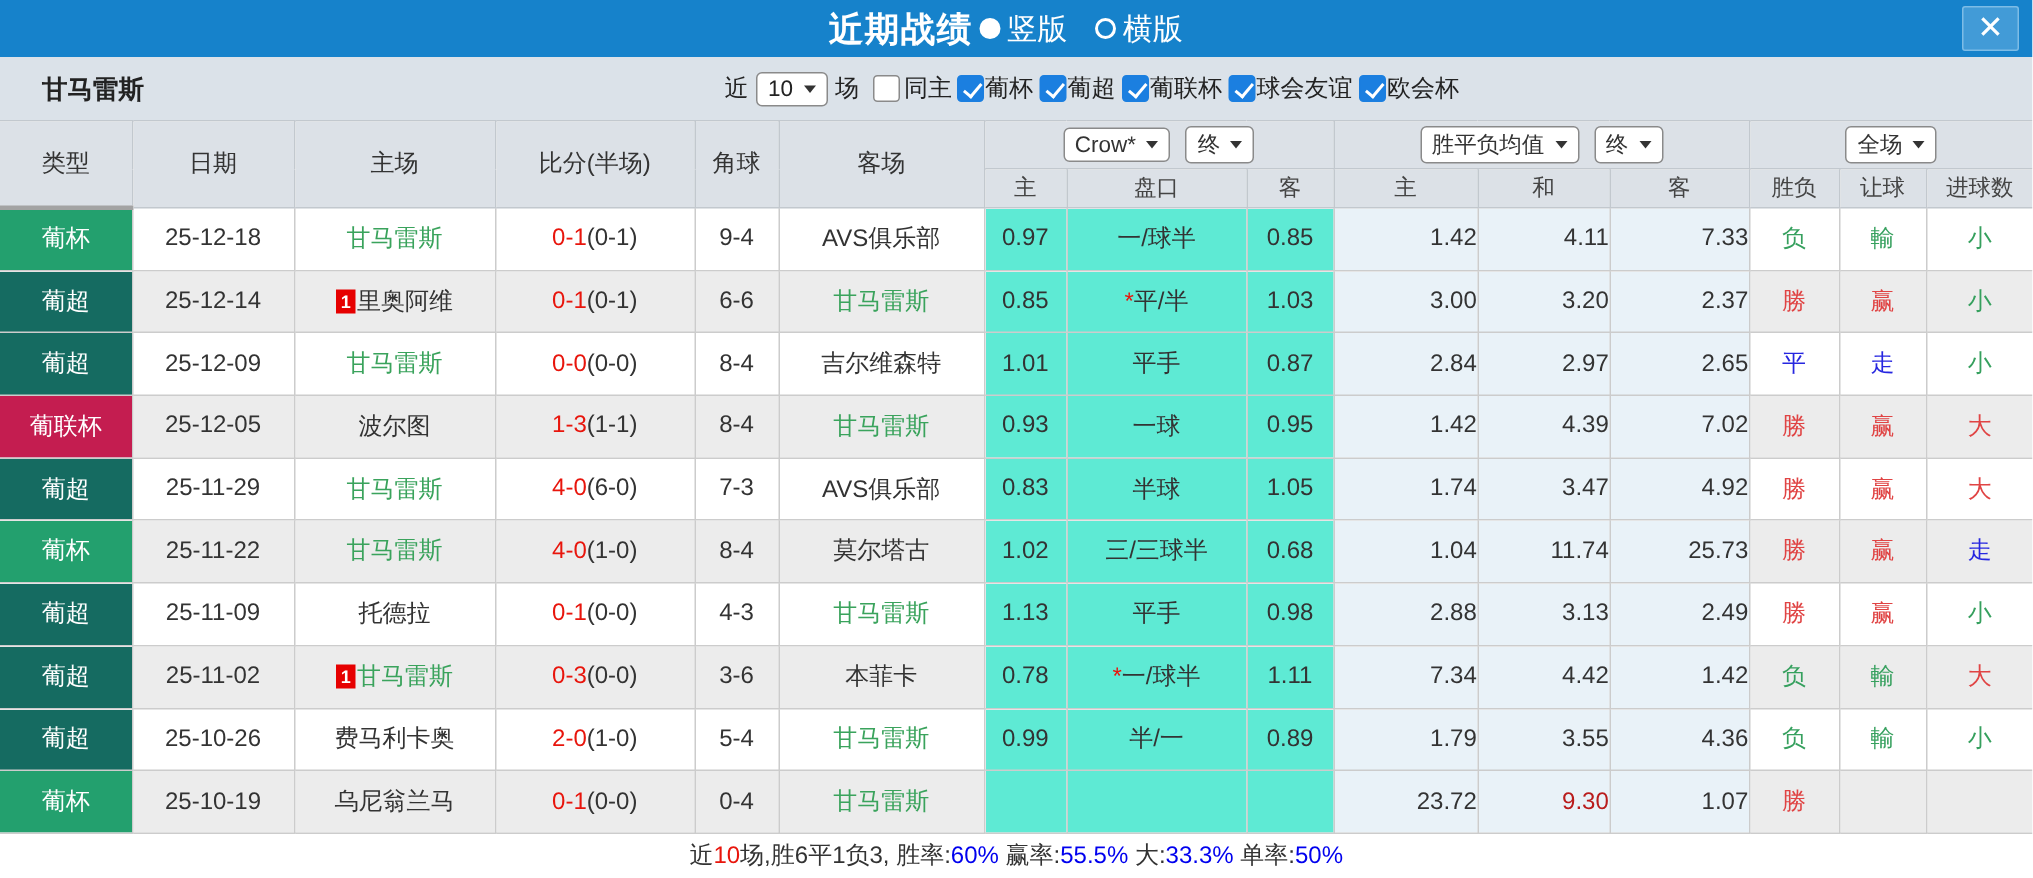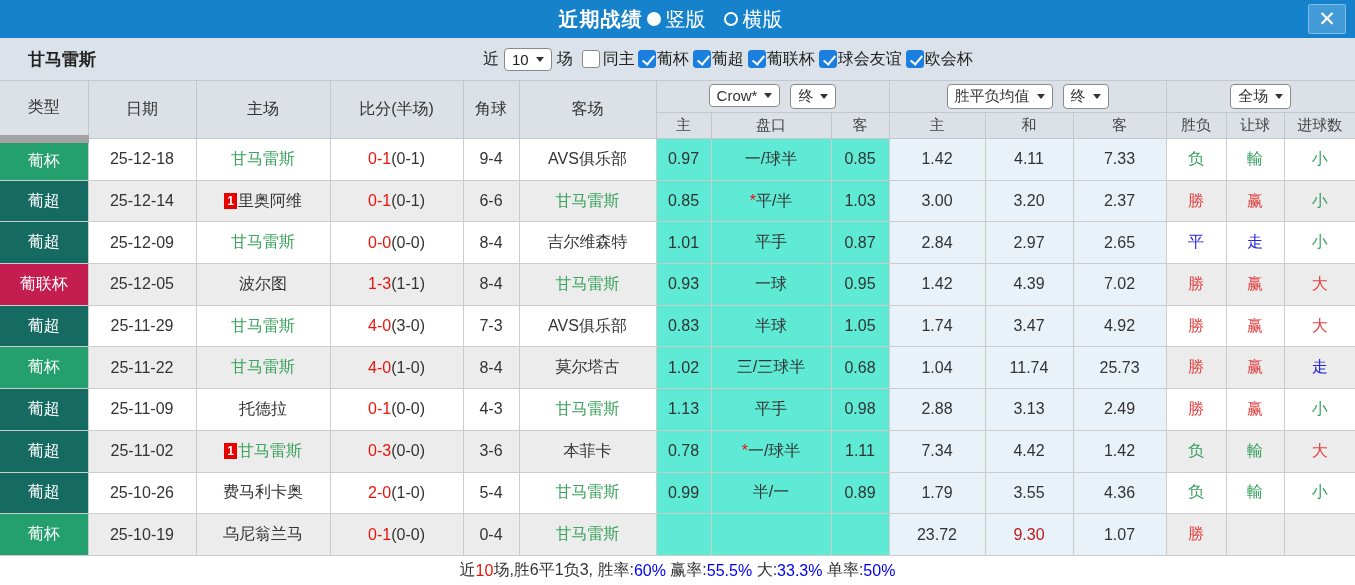--- a/index.html
+++ b/index.html
@@ -8,21 +8,21 @@
     width:1355px; height:585px; overflow:hidden; background:#fff;
     font-family:"Liberation Sans","DejaVu Sans",sans-serif; color:#333;
     position:relative;
   }
 
   
   .topbar {
     height:38px; background:#1682cb; display:flex; align-items:center; justify-content:center;
     position:relative;
   }
-  .topbar-title { color:#fff; font-weight:bold; font-size:20px; letter-spacing:1px; }
+  .topbar-title { color:#fff; font-weight:bold; font-size:23px; letter-spacing:1px; }
   .radio-group { display:flex; align-items:center; color:#fff; font-size:20px; }
   .radio {
     width:14px; height:14px; border-radius:50%; border:2px solid #fff; background:transparent;
     display:inline-block; margin:0 5px 0 4px; cursor:pointer;
   }
   .radio.checked { background:#fff; }
   .radio + .radio-label { margin-right:14px; }
   .close-btn {
     position:absolute; right:9px; top:4px; width:38px; height:30px;
     background:#429bd7; border:1px solid #7dbce6; border-radius:2px;
@@ -56,41 +56,41 @@
   .cb-item { display:flex; align-items:center; margin-right:1px; }
   .cb-item .checkbox { margin-right:1px; }
 
   
   table { border-collapse:collapse; width:1355px; table-layout:fixed; }
   th, td { border:1px solid #ccc; padding:0; text-align:center; font-weight:normal; overflow:hidden; white-space:nowrap; }
   th { background:#dce1e7; border-color:#c2c8ce; color:#333; font-size:16px; }
   thead tr.sel-row { height:32px; }
   thead tr.sub-row { height:26px; }
   thead tr.sub-row th { font-size:15px; color:#444; }
-  th.type-header { border-bottom:8px solid #a3a3a3; }
+  th.type-header { border-bottom:3px solid #a3a3a3; }
   th:first-child, td:first-child { border-left:none; }
   th:last-child, td:last-child { border-right:none; }
 
   tbody tr { height:41.7px; font-size:16px; }
   tbody tr:nth-child(even) td.plain { background:#ececec; }
   td.plain { background:#fff; }
   td.type-cell { color:#fff; font-size:16px; }
   .t-cup    { background:#23a06e; }
   .t-league { background:#156b61; }
   .t-lcup   { background:#c41d50; }
 
   .team-green { color:#3aa35c; }
   .rank-badge {
     display:inline-block; background:#e60000; color:#fff; font-size:12px; font-weight:bold;
     width:13px; height:16px; line-height:16px; text-align:center; margin-right:1px; vertical-align:1px;
   }
   .score-main { color:#e8150c; }
   .score-half { color:#333; }
   td.ah { background:#5eead4; }
-  td.eu { background:#e9f2f8; }
+  td.eu { background:#e9f2f8;text-align:right; }
   .star { color:#e8150c; }
 
   .c-red    { color:#e04444; }
   .c-green  { color:#36a05e; }
   .c-blue   { color:#2626e0; }
   .c-orange { color:#b91c1c; }
 
   
   .summary {
     height:30px; display:flex; align-items:center; justify-content:center;
@@ -278,21 +278,21 @@
     <td class="eu">4.39</td>
     <td class="eu">7.02</td>
     <td class="plain c-red">勝</td>
     <td class="plain c-red">赢</td>
     <td class="plain c-red">大</td>
   </tr>
       <tr>
     <td class="type-cell t-league">葡超</td>
     <td class="plain">25-11-29</td>
     <td class="plain"><span class="team-nm team-green">甘马雷斯</span></td>
-    <td class="plain"><span class="score-main">4-0</span><span class="score-half">(3-0)</span></td>
+    <td class="plain"><span class="score-main">4-0</span><span class="score-half">(6-0)</span></td>
     <td class="plain">7-3</td>
     <td class="plain"><span class="team-nm">AVS俱乐部</span></td>
     <td class="ah">0.83</td>
     <td class="ah"><span class="star"></span><span class="line-text">半球</span></td>
     <td class="ah">1.05</td>
     <td class="eu">1.74</td>
     <td class="eu">3.47</td>
     <td class="eu">4.92</td>
     <td class="plain c-red">勝</td>
     <td class="plain c-red">赢</td>

